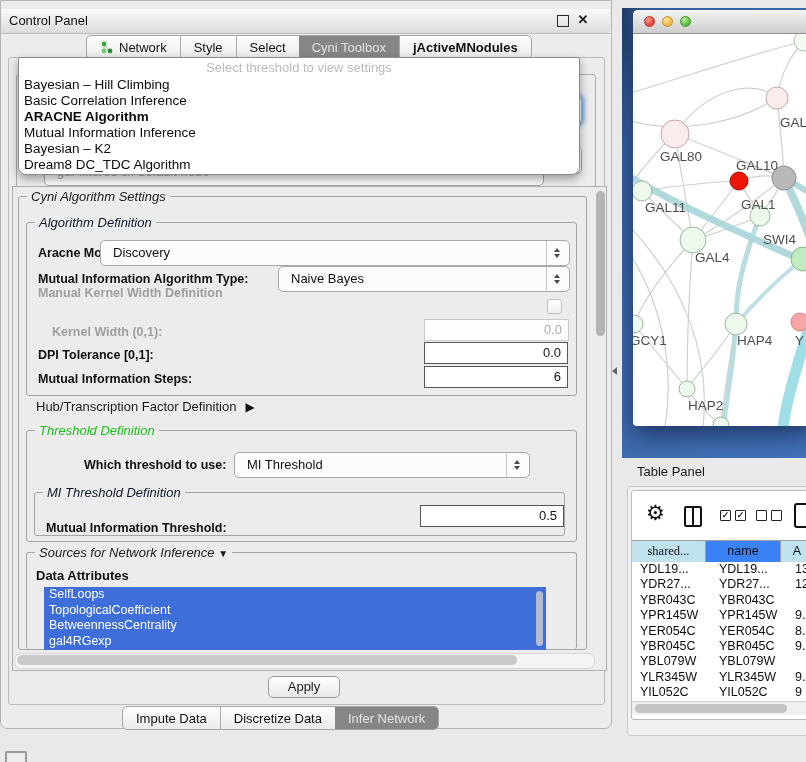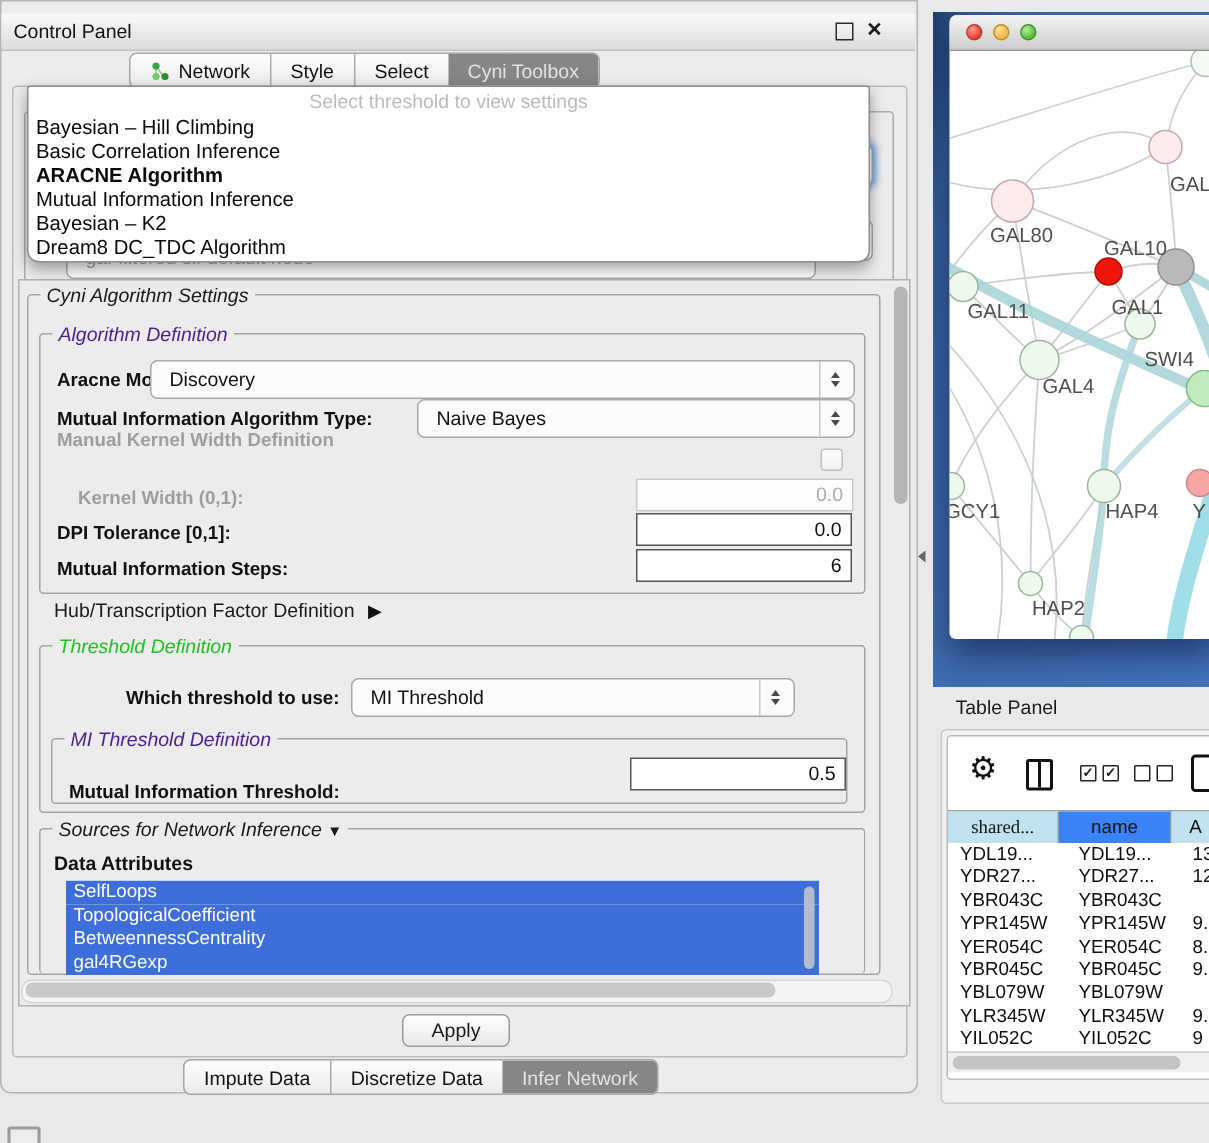--- a/index.html
+++ b/index.html
@@ -49,21 +49,21 @@
   .dd{left:18px;top:57px;width:560px;height:116px;background:#FFFFFF;border:1px solid #8C8C8C;
       border-radius:2px 2px 8px 8px;box-shadow:0 4px 10px rgba(0,0,0,.35);z-index:20;}
   .dd-prompt{height:19px;line-height:19px;text-align:center;color:#BBBBBB;font-size:13px;}
   .dd-item{height:16px;line-height:16px;padding-left:5px;font-size:13.5px;color:#0A0A0A;}
   .dd-item.bold{font-weight:bold;}
 
   
   .sv{left:12px;top:186px;width:593px;height:483px;background:#ECECEC;border:1px solid #B0B0B0;}
   .grp{position:absolute;border:1px solid #A4A4A4;border-radius:3px;}
   .legend{position:absolute;top:-8px;left:8px;background:#ECECEC;padding:0 4px;font-size:13px;line-height:15px;white-space:nowrap;font-style:italic;}
-  .legend.blue{color:#4c1d95;}
+  .legend.blue{color:#0f172a;}
   .legend.green{color:#1FBF1F;}
   .lbl{position:absolute;font-size:12.5px;font-weight:bold;color:#111;white-space:nowrap;}
   .lbl.gray{color:#9E9E9E;}
   .field{position:absolute;background:#FFFFFF;text-align:right;font-size:13px;line-height:20px;padding-right:6px;}
   .field.dark{border:1.5px solid #555555;color:#111;}
   .field.dis{border:1px solid #C9C9C9;background:#FDFDFD;color:#ABABAB;}
   .checkbox{position:absolute;width:13px;height:13px;border:1px solid #C0C0C0;border-radius:3px;
             background:linear-gradient(#FFFFFF,#EFEFEF);}
   .vthumb{left:596px;top:191px;width:9px;height:145px;background:#B5B5B5;border-radius:5px;}
   .hscroll{left:14px;top:653px;width:579px;height:14px;background:#F4F4F4;border:1px solid #D6D6D6;border-radius:7px;}
@@ -147,20 +147,23 @@
         <span>Network</span>
       </div>
       <div class="seg">
         <span>Style</span>
       </div>
       <div class="seg">
         <span>Select</span>
       </div>
       <div class="seg sel">
         <span>Cyni Toolbox</span>
+      </div>
+      <div class="seg bold">
+        <span>jActiveMNodules</span>
       </div>
     </div>
 
   <div class="abs cp-content"></div>
 
   <div class="abs u-group"></div>
   <div class="abs combo u-combo1">
     <span class="spin">
         <i class="up"></i>
         <i class="dn"></i>

